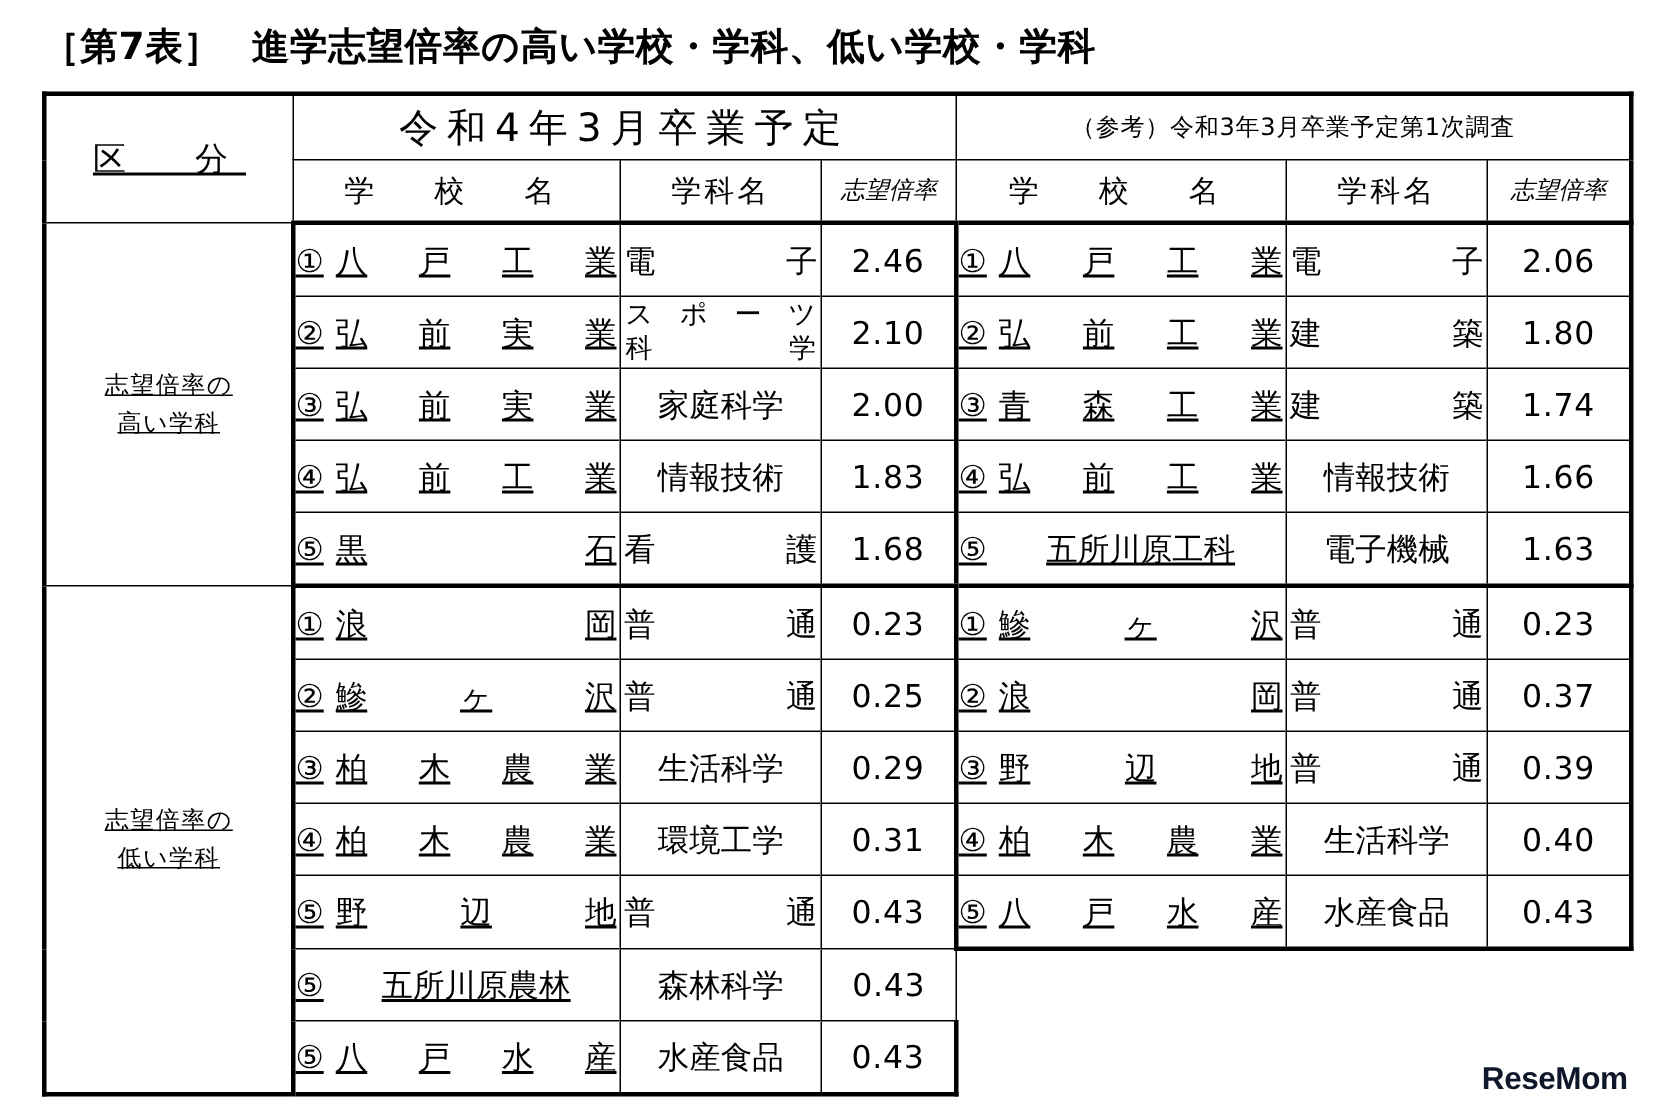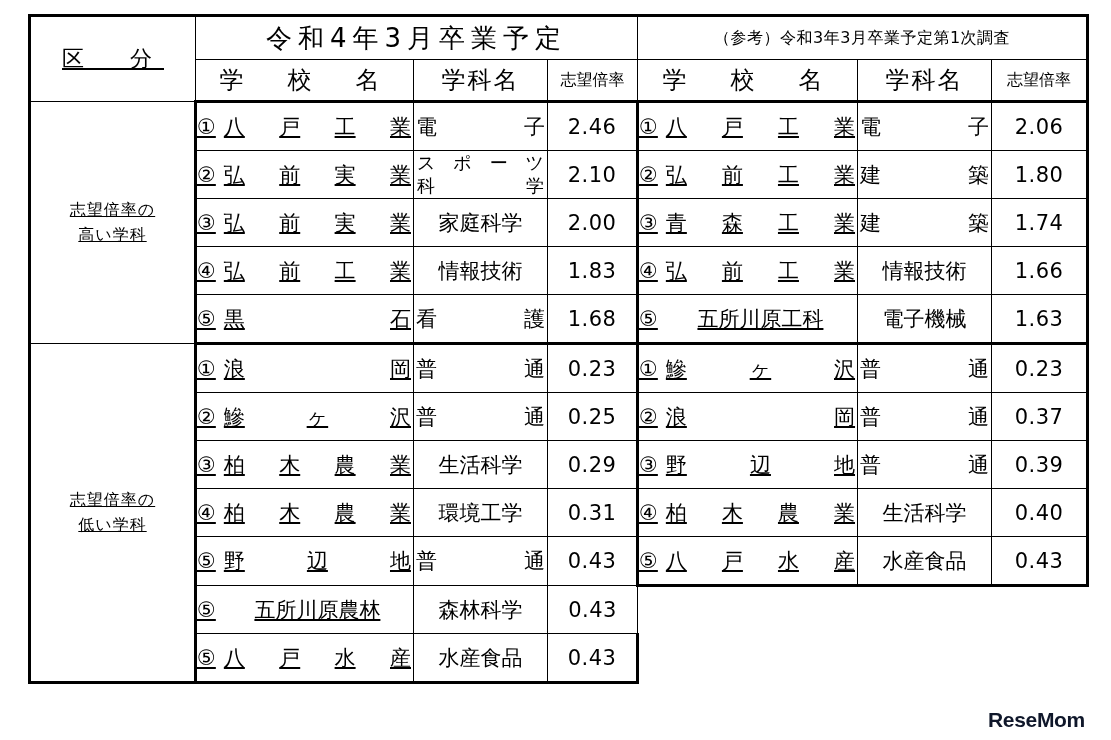--- a/index.html
+++ b/index.html
@@ -60,25 +60,25 @@
     height: 42px;
     font-size: 26px;
     letter-spacing: 6px;
   }
   .hdr-group.small {
     font-size: 16px;
     letter-spacing: 0.5px;
   }
   .hdr-sub {
     height: 40px;
-    font-size: 24px;
+    font-size: 20px;
   }
   .hdr-sub.school { letter-spacing: 10px; }
   .hdr-sub.dept { letter-spacing: 2px; }
-  .hdr-sub.ratio { font-size: 16px; letter-spacing: 0px; }
+  .hdr-sub.ratio { font-size: 16px; letter-spacing: 0px; font-style: italic; }
 
   .kubun-head {
     font-size: 22px;
     letter-spacing: 12px;
     height: 82px;
   }
   .kubun-cell {
     font-size: 16px;
     line-height: 1.55;
     letter-spacing: 1px;
@@ -145,20 +145,23 @@
     color: #0f172a;
     font-family: "Liberation Sans", sans-serif;
     letter-spacing: -0.3px;
   }
 </style>
 </head>
 <body>
 
 <div class="page">
 
+  <div class="page-title">
+    <span class="ttl-prefix">［第7表］</span><span>進学志望倍率の高い学校・学科、低い学校・学科</span>
+  </div>
 
   <table class="main">
     <colgroup>
       <col style="width:166px">
       <col style="width:218px">
       <col style="width:134px">
       <col style="width:90px">
       <col style="width:220px">
       <col style="width:134px">
       <col style="width:96px">

